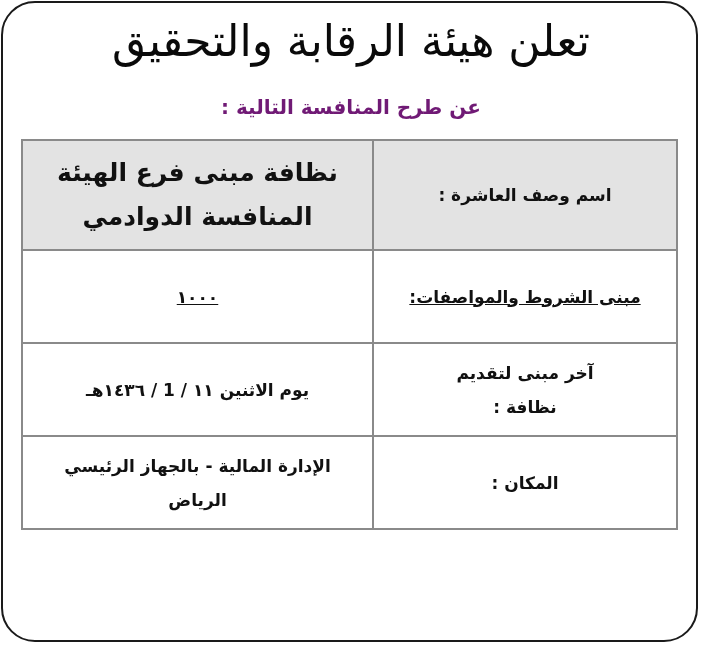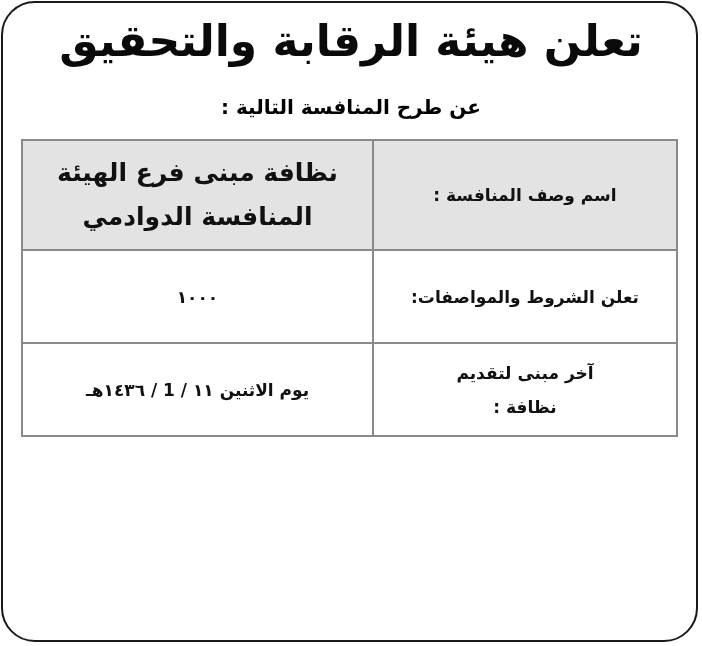--- a/index.html
+++ b/index.html
@@ -3,71 +3,78 @@
 <meta charset="utf-8">
 <style>
   html, body { margin: 0; padding: 0; background: #ffffff; }
   body { width: 702px; height: 646px; position: relative; overflow: hidden; font-family: "DejaVu Sans", sans-serif; }
   .frame {
     position: absolute; left: 1px; top: 1px; width: 697px; height: 641px;
     border: 2px solid #1a1a1a; border-radius: 34px; box-sizing: border-box; background: #fff;
   }
   .title {
     position: absolute; left: 0; right: 0; top: 6px; text-align: center;
-    direction: rtl; font-size: 44px; font-weight: bold; color: #0a0a0a; line-height: 70px;
+    direction: rtl; font-size: 44px; font-weight: normal; color: #0a0a0a; line-height: 70px;
     letter-spacing: -0.5px;
   }
   .subtitle {
     position: absolute; left: 0; right: 0; top: 92px; text-align: center;
-    direction: rtl; font-size: 20px; font-weight: bold; color: #000000; line-height: 30px;
+    direction: rtl; font-size: 20px; font-weight: bold; color: #701a75; line-height: 30px;
   }
   .table-wrap {
     position: absolute; left: 21px; top: 139px; width: 657px;
   }
   table {
     width: 100%; border-collapse: collapse; direction: rtl; table-layout: fixed;
   }
   td {
     border: 2px solid #8a8a8a; text-align: center; vertical-align: middle;
     color: #111; font-weight: bold; padding: 0 8px;
   }
   td.label { width: 286px; font-size: 17px; line-height: 34px; }
   td.value { font-size: 17px; line-height: 34px; }
   tr.r1 td { background: #e3e3e3; height: 108px; }
   tr.r1 td.value { font-size: 25px; line-height: 44px; }
-  tr.r2 td { height: 91px; }
+  tr.r2 td { height: 91px; text-decoration: underline; }
   tr.r3 td { height: 91px; }
   tr.r4 td { height: 91px; }
   tr.r5 td { height: 91px; }
   .line { display: block; }
 </style>
 </head>
 <body>
 
 <div class="frame"></div>
 
 <div class="title">تعلن هيئة الرقابة والتحقيق</div>
 <div class="subtitle">عن طرح المنافسة التالية :</div>
 
 <div class="table-wrap">
   <table>
     <tbody>
         <tr class="r1">
-      <td class="label">اسم وصف المنافسة :</td>
+      <td class="label">اسم وصف العاشرة :</td>
       <td class="value">
         <span class="line">نظافة مبنى فرع الهيئة</span>
         <span class="line">المنافسة الدوادمي</span>
       </td>
     </tr>
     <tr class="r2">
-      <td class="label">تعلن الشروط والمواصفات:</td>
+      <td class="label">مبنى الشروط والمواصفات:</td>
       <td class="value">١٠٠٠</td>
     </tr>
     <tr class="r3">
       <td class="label">
         <span class="line">آخر مبنى لتقديم</span>
         <span class="line">نظافة :</span>
       </td>
       <td class="value">يوم الاثنين ١١ / 1 / ١٤٣٦هـ</td>
     </tr>
+    <tr class="r5">
+      <td class="label">المكان :</td>
+      <td class="value">
+        <span class="line">الإدارة المالية - بالجهاز الرئيسي</span>
+        <span class="line">الرياض</span>
+      </td>
+    </tr>
   </tbody>
     </table>
 </div>
 
 </body></html>

